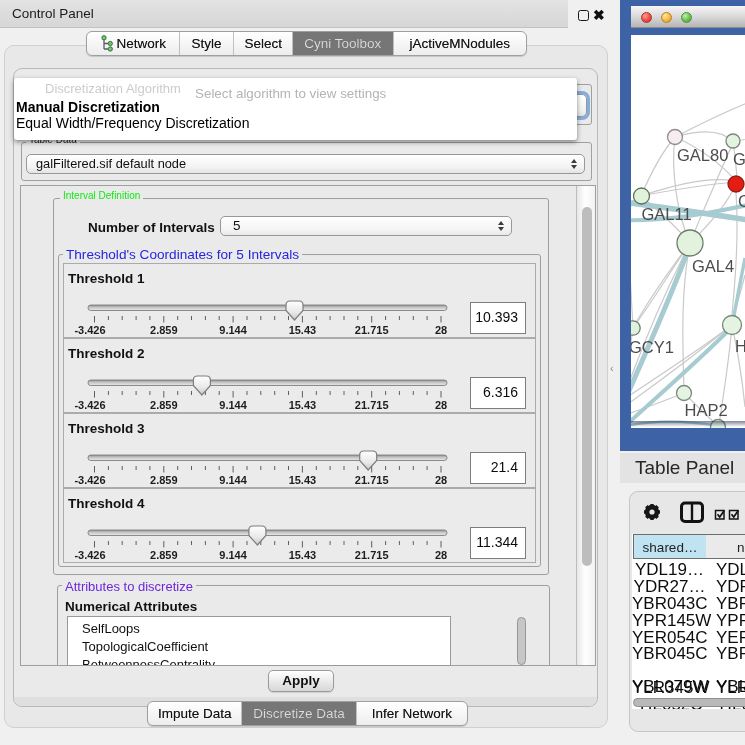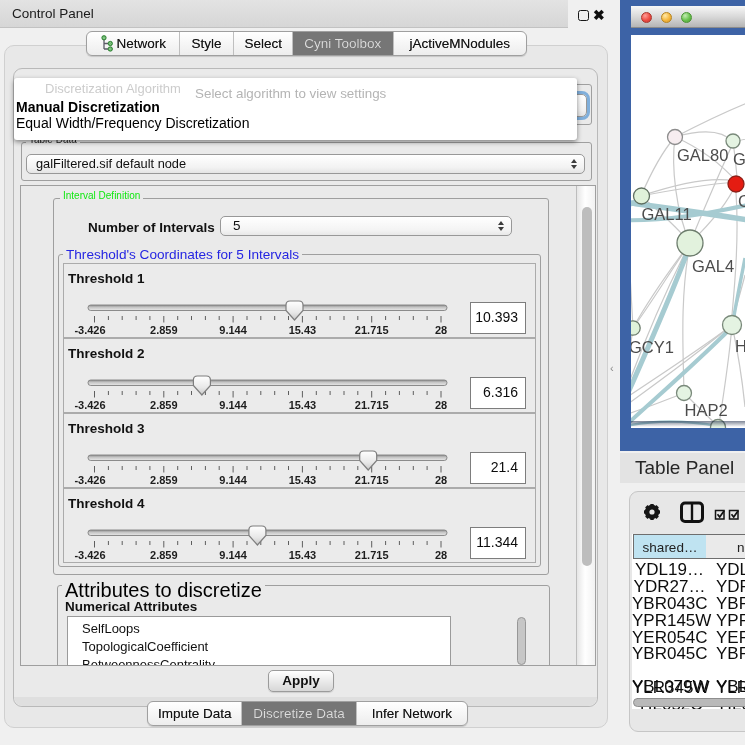--- a/index.html
+++ b/index.html
@@ -332,21 +332,21 @@
     <text x="239.4" y="71" text-anchor="middle" font-size="11" font-weight="bold" fill="#1d1d1d">15.43</text>
     <text x="308.7" y="71" text-anchor="middle" font-size="11" font-weight="bold" fill="#1d1d1d">21.715</text>
     <text x="378.0" y="71" text-anchor="middle" font-size="11" font-weight="bold" fill="#1d1d1d">28</text>
 <path d="M185.9,42 q0,-4 4,-4 h9 q4,0 4,4 v5.5 l-8.5,9.5 l-8.5,-9.5 z" fill="url(#thumbg)" stroke="#7e7e7e" stroke-width="1.2"></path>
 </svg>
 <div class="valbox" style="left:470px;top:527px">11.344</div>
 
 <div class="abs" style="left:21px;top:186px;width:556px;height:480px;overflow:hidden">
   <div class="group" style="left:36px;top:399px;width:493px;height:120px"></div>
 </div>
-<div class="gtitle" style="left:62px;top:579px;background:#eaeaea;color:#000000;font-size:20px">Attributes to discretize</div>
+<div class="gtitle" style="left:62px;top:579px;background:#eaeaea;color:#6d28d9;font-size:13px">Attributes to discretize</div>
 <div class="abs" style="left:65px;top:599px;font-size:13.5px;font-weight:bold;color:#111">Numerical Attributes</div>
 <div class="abs" id="attrlist">
   <div>SelfLoops</div>
   <div>TopologicalCoefficient</div>
   <div>BetweennessCentrality</div>
 </div>
 <div class="abs" id="listscroll"></div>
 
 <div class="abs" style="left:14px;top:697px;width:583px;height:9px;background:#dfdfdf;border-radius:0 0 9px 9px"></div>
 <div class="abs" id="applybtn">Apply</div>

